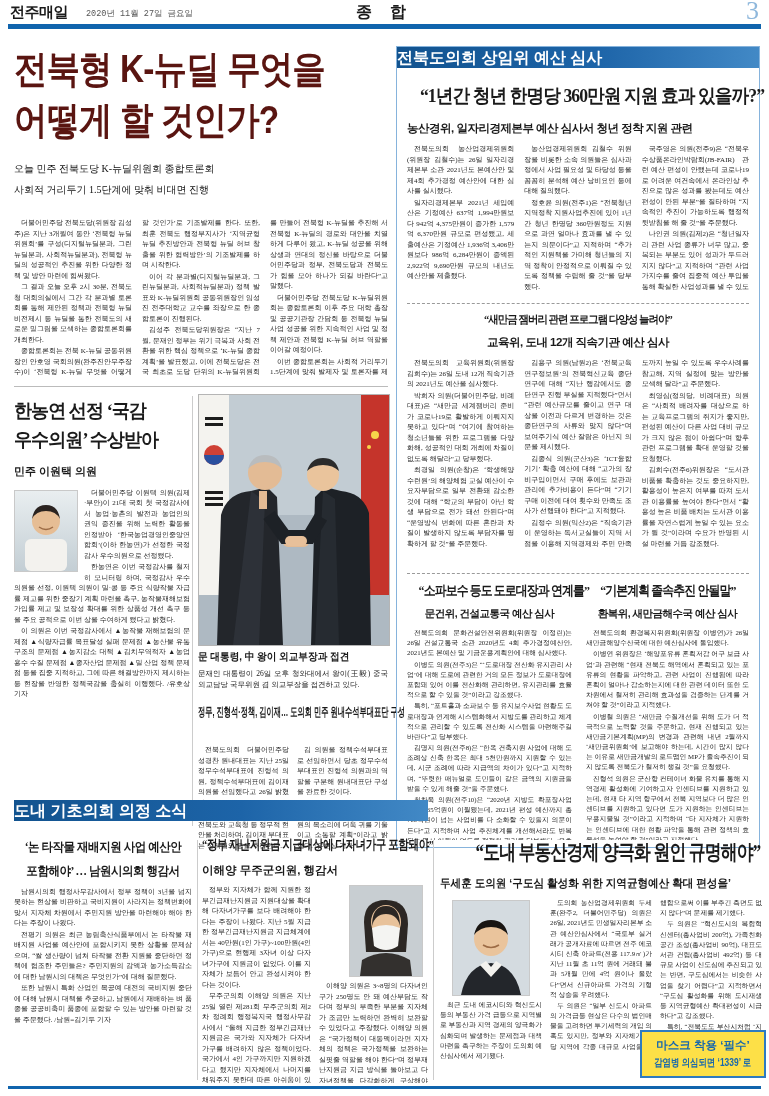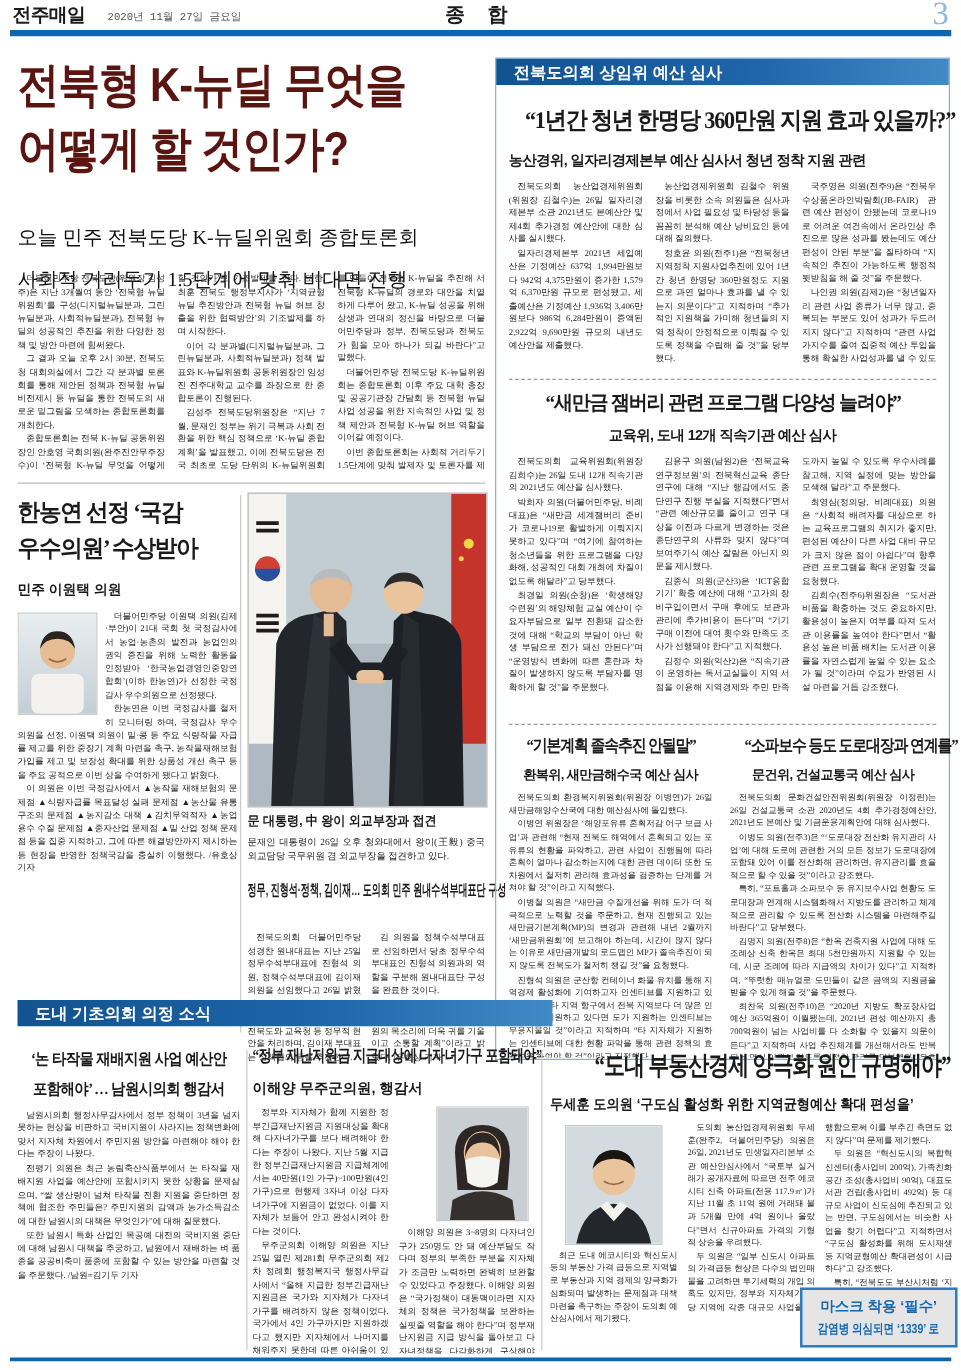--- a/index.html
+++ b/index.html
@@ -13,21 +13,21 @@
   .hdate{left:86px;top:8px;font-size:8.5px;color:#555;font-family:Liberation Mono, monospace;}
   .section{left:0;right:0;top:2px;text-align:center;font-size:16px;font-weight:bold;letter-spacing:7px;}
   .pageno{right:10px;top:-4px;font-size:26px;color:#8fb8dc;}
   .rule-top{left:8px;top:24px;width:753px;height:5px;background:#1064ad;}
   .rule-bottom{left:8px;top:1086px;width:753px;height:3px;background:#1064ad;}
 
   
   .lead-hl{left:14px;top:44px;font-family:"Liberation Sans","DejaVu Sans",sans-serif;
            font-weight:800;font-size:38px;line-height:1.33;color:#5a1511;letter-spacing:-1px;}
   .lead-hl p{margin:0;white-space:nowrap;transform:scaleX(.88);transform-origin:left top;}
-  .lead-sub{left:14px;top:158px;font-size:16px;line-height:2.1;color:#111;margin-top:16px;}
+  .lead-sub{left:14px;top:158px;font-size:10px;line-height:2.1;color:#111;}
   .lead-sub p{margin:0;white-space:nowrap;}
   .body{font-size:7px;line-height:1.5;text-align:justify;overflow:hidden;color:#222;}
   .body p{margin:0 0 1px 0;text-indent:7px;}
   .cols3{column-count:3;column-gap:10px;}
   .cols2{column-count:2;column-gap:8px;}
   .lead-body{left:14px;top:218px;width:374px;height:162px;}
   .hr1{left:14px;top:386px;width:374px;height:0;border-top:1px solid #bbb;}
 
   
   .award{left:14px;top:396px;width:176px;}
@@ -45,30 +45,30 @@
 
   
   .whip{left:198px;top:704px;width:190px;}
   .whip-hl{font-family:"Liberation Sans","DejaVu Sans",sans-serif;font-weight:bold;font-size:12.5px;
            white-space:nowrap;transform:scaleX(.58);transform-origin:left top;}
   .whip-body{margin-top:24px;height:108px;}
 
   
   .abox{left:396px;top:46px;width:364px;height:802px;border:1px solid #86b3dc;box-sizing:border-box;}
   .banner{height:21px;background:linear-gradient(90deg,#12538f 0%,#1d64a8 55%,#4289c6 100%);
-          color:#fff;font-weight:bold;font-size:13px;line-height:21px;padding-left:14px;letter-spacing:0;}
+          color:#fff;font-weight:bold;font-size:16px;line-height:21px;letter-spacing:0;}
   .abox-in{padding:0 10px;}
   .ahl{text-align:center;font-weight:bold;letter-spacing:-1px;}
   .ahl span{display:inline-block;white-space:nowrap;transform-origin:center top;}
   .a1hl{margin-top:15px;font-size:19px;}
   .a1hl span{transform:scaleX(.93);}
   .asub{font-family:"Liberation Sans","DejaVu Sans",sans-serif;font-weight:bold;font-size:11.5px;margin-top:12px;letter-spacing:-0.5px;}
   .a1body{margin-top:8px;height:150px;}
   .dash{border:none;border-top:1px dashed #9a9a9a;margin:9px 0 8px 0;}
-  .a2hl{font-size:16px;}
+  .a2hl{font-size:11px;}
   .a2hl span{transform:scaleX(.95);}
   .a2sub{text-align:center;margin-top:8px;}
   .a2body{margin-top:8px;height:206px;}
   .halfrow{display:flex;gap:14px;margin-top:4px;}
   .half{width:165px;}
   .hhl{text-align:center;font-size:13.5px;font-weight:bold;letter-spacing:-1px;}
   .hhl span{display:inline-block;white-space:nowrap;transform:scaleX(.88);transform-origin:center top;}
   .hsub{text-align:center;margin-top:7px;font-family:"Liberation Sans","DejaVu Sans",sans-serif;font-weight:bold;font-size:10.5px;letter-spacing:-0.5px;}
   .hbody{margin-top:7px;height:212px;font-size:6.8px;}
 
@@ -86,21 +86,21 @@
   .portrait2{width:72px;height:90px;border:1px solid #c9c9c9;margin:0 0 4px 30px;}
   .b3{left:440px;top:838px;width:322px;}
   .b3hl{text-align:center;font-size:21px;font-weight:bold;letter-spacing:-1px;}
   .b3hl span{display:inline-block;white-space:nowrap;transform:scaleX(.8);transform-origin:center top;}
   .b3sub{margin-top:10px;font-family:"Liberation Sans","DejaVu Sans",sans-serif;font-weight:bold;font-size:11.5px;white-space:nowrap;transform:scaleX(.92);transform-origin:left top;}
   .b3body{margin-top:7px;height:172px;font-size:6.8px;column-count:3;column-gap:8px;}
   .portrait3{width:76px;height:94px;border:1px solid #c9c9c9;margin:2px 12px 4px 12px;}
 
   .vline{border-left:1px solid #ccc;width:0;}
 
-  .notice{left:640px;top:1030px;width:122px;height:44px;border:2px solid #2e7bc0;background:#e5e5e5;z-index:3;
+  .notice{left:640px;top:1030px;width:122px;height:44px;border:2px solid #2e7bc0;background:#fde047;z-index:3;
           display:flex;flex-direction:column;align-items:center;justify-content:center;gap:3px;
           font-family:"Liberation Sans","DejaVu Sans",sans-serif;font-weight:bold;color:#1667ae;}
   .notice .l1{font-size:11.5px;white-space:nowrap;}
   .notice .l2{font-size:10.5px;white-space:nowrap;transform:scaleX(.8);}
 </style>
 </head>
 <body>
 
 <div class="page">
 
@@ -233,38 +233,38 @@
           <p>최경일 의원(순창)은 ‘학생해양수련원’의 해양체험 교실 예산이 수요자부담으로 일부 전환돼 감소한 것에 대해 “학교의 부담이 아닌 학생 부담으로 전가 돼선 안된다”며 “운영방식 변화에 따른 혼란과 차질이 발생하지 않도록 부담자를 명확하게 할 것”을 주문했다.</p>
           <p>김용구 의원(남원2)은 ‘전북교육연구정보원’의 전북혁신교육 종단연구에 대해 “지난 행감에서도 종단연구 진행 부실을 지적했다”면서 “관련 예산규모를 줄이고 연구 대상을 이전과 다르게 변경하는 것은 종단연구의 사류와 맞지 않다”며 보여주기식 예산 잘람은 아닌지 의문을 제시했다.</p>
           <p>김종식 의원(군산3)은 ‘ICT융합기기’ 확충 예산에 대해 “고가의 장비구입이면서 구매 후에도 보관과 관리에 추가비용이 든다”며 “기기 구매 이전에 대여 횟수와 만족도 조사가 선행돼야 한다”고 지적했다.</p>
           <p>김정수 의원(익산2)은 “직속기관이 운영하는 독서교실들이 지역 서점을 이용해 지역경제와 주민 만족도까지 높일 수 있도록 우수사례를 참고해, 지역 실정에 맞는 방안을 모색해 달라”고 주문했다.</p>
           <p>최영심(정의당, 비례대표) 의원은 “사회적 배려자를 대상으로 하는 교육프로그램의 취지가 좋지만, 편성된 예산이 다른 사업 대비 규모가 크지 않은 점이 아쉽다”며 향후 관련 프로그램을 확대 운영할 것을 요청했다.</p>
           <p>김희수(전주6)위원장은 “도서관 비품을 확충하는 것도 중요하지만, 활용성이 높은지 여부를 따져 도서관 이용률을 높여야 한다”면서 “활용성 높은 비품 배치는 도서관 이용률을 자연스럽게 높일 수 있는 요소가 될 것”이라며 수요가 반영된 시설 마련을 거듭 강조했다.</p>
         </div>
       <hr class="dash">
       <div class="halfrow">
         <div class="half">
-          <div class="hhl"><span>“기본계획 졸속추진 안될말”</span></div>
-          <div class="hsub">환복위, 새만금해수국 예산 심사</div>
-          <div class="hbody body">
-              <p>전북도의회 환경복지위원회(위원장 이병연)가 26일 새만금해양수산국에 대한 예산심사에 돌입했다.</p>
-              <p>이병연 위원장은 ‘해양포유류 혼획저감 어구 보급 사업’과 관련해 “현재 전북도 해역에서 혼획되고 있는 포유류의 현황을 파악하고, 관련 사업이 진행됨에 따라 혼획이 얼마나 감소하는지에 대한 관련 데이터 또한 도 차원에서 철저히 관리해 효과성을 검증하는 단계를 거쳐야 할 것”이라고 지적했다.</p>
-              <p>이병철 의원은 “새만금 수질개선을 위해 도가 더 적극적으로 노력할 것을 주문하고, 현재 진행되고 있는 새만금기본계획(MP)의 변경과 관련해 내년 2월까지 ‘새만금위원회’에 보고해야 하는데, 시간이 많지 않다는 이유로 새만금개발의 로드맵인 MP가 졸속추진이 되지 않도록 전북도가 철저히 챙길 것”을 요청했다.</p>
-              <p>진형석 의원은 군산항 컨테이너 화물 유치를 통해 지역경제 활성화에 기여하고자 인센티브를 지원하고 있는데, 현재 타 지역 항구에서 전북 지역보다 더 많은 인센티브를 지원하고 있다면 도가 지원하는 인센티브는 무용지물일 것”이라고 지적하며 “타 지자체가 지원하는 인센티브에 대한 현황 파악을 통해 관련 정책의 효율성을 높여야 할 것”이라고 지적했다.</p>
-            </div>
-        </div>
-        <div class="half">
           <div class="hhl"><span>“소파보수 등도 도로대장과 연계를”</span></div>
           <div class="hsub">문건위, 건설교통국 예산 심사</div>
           <div class="hbody body">
               <p>전북도의회 문화건설안전위원회(위원장 이정린)는 26일 건설교통국 소관 2020년도 4회 추가경정예산안, 2021년도 본예산 및 기금운용계획안에 대해 심사했다.</p>
               <p>이병도 의원(전주3)은 “‘도로대장 전산화 유지관리 사업’에 대해 도로에 관련한 거의 모든 정보가 도로대장에 포함돼 있어 이를 전산화해 관리하면, 유지관리를 효율적으로 할 수 있을 것”이라고 강조했다.</p>
               <p>특히, “포트홀과 소파보수 등 유지보수사업 현황도 도로대장과 연계해 시스템화해서 지방도를 관리하고 체계적으로 관리할 수 있도록 전산화 시스템을 마련해주길 바란다”고 당부했다.</p>
               <p>김명지 의원(전주8)은 “한옥 건축지원 사업에 대해 도 조례상 신축 한옥은 최대 5천만원까지 지원할 수 있는데, 시군 조례에 따라 지급액의 차이가 있다”고 지적하며, “뚜렷한 매뉴얼로 도민들이 같은 금액의 지원금을 받을 수 있게 해줄 것”을 주문했다.</p>
               <p>최찬욱 의원(전주10)은 “2020년 지방도 확포장사업 예산 365억원이 이월됐는데, 2021년 편성 예산까지 총 700억원이 넘는 사업비를 다 소화할 수 있을지 의문이 든다”고 지적하며 사업 추진체계를 개선해서라도 반복되는 명시 이월이 없도록 적절한 관리를 당부했다.  /유호상 기자</p>
+            </div>
+        </div>
+        <div class="half">
+          <div class="hhl"><span>“기본계획 졸속추진 안될말”</span></div>
+          <div class="hsub">환복위, 새만금해수국 예산 심사</div>
+          <div class="hbody body">
+              <p>전북도의회 환경복지위원회(위원장 이병연)가 26일 새만금해양수산국에 대한 예산심사에 돌입했다.</p>
+              <p>이병연 위원장은 ‘해양포유류 혼획저감 어구 보급 사업’과 관련해 “현재 전북도 해역에서 혼획되고 있는 포유류의 현황을 파악하고, 관련 사업이 진행됨에 따라 혼획이 얼마나 감소하는지에 대한 관련 데이터 또한 도 차원에서 철저히 관리해 효과성을 검증하는 단계를 거쳐야 할 것”이라고 지적했다.</p>
+              <p>이병철 의원은 “새만금 수질개선을 위해 도가 더 적극적으로 노력할 것을 주문하고, 현재 진행되고 있는 새만금기본계획(MP)의 변경과 관련해 내년 2월까지 ‘새만금위원회’에 보고해야 하는데, 시간이 많지 않다는 이유로 새만금개발의 로드맵인 MP가 졸속추진이 되지 않도록 전북도가 철저히 챙길 것”을 요청했다.</p>
+              <p>진형석 의원은 군산항 컨테이너 화물 유치를 통해 지역경제 활성화에 기여하고자 인센티브를 지원하고 있는데, 현재 타 지역 항구에서 전북 지역보다 더 많은 인센티브를 지원하고 있다면 도가 지원하는 인센티브는 무용지물일 것”이라고 지적하며 “타 지자체가 지원하는 인센티브에 대한 현황 파악을 통해 관련 정책의 효율성을 높여야 할 것”이라고 지적했다.</p>
             </div>
         </div>
       </div>
     </div>
   </div>
 
   <div class="abs banner2 banner sans">도내 기초의회 의정 소식</div>
 
   <div class="abs b1">
     <div class="b1hl">

